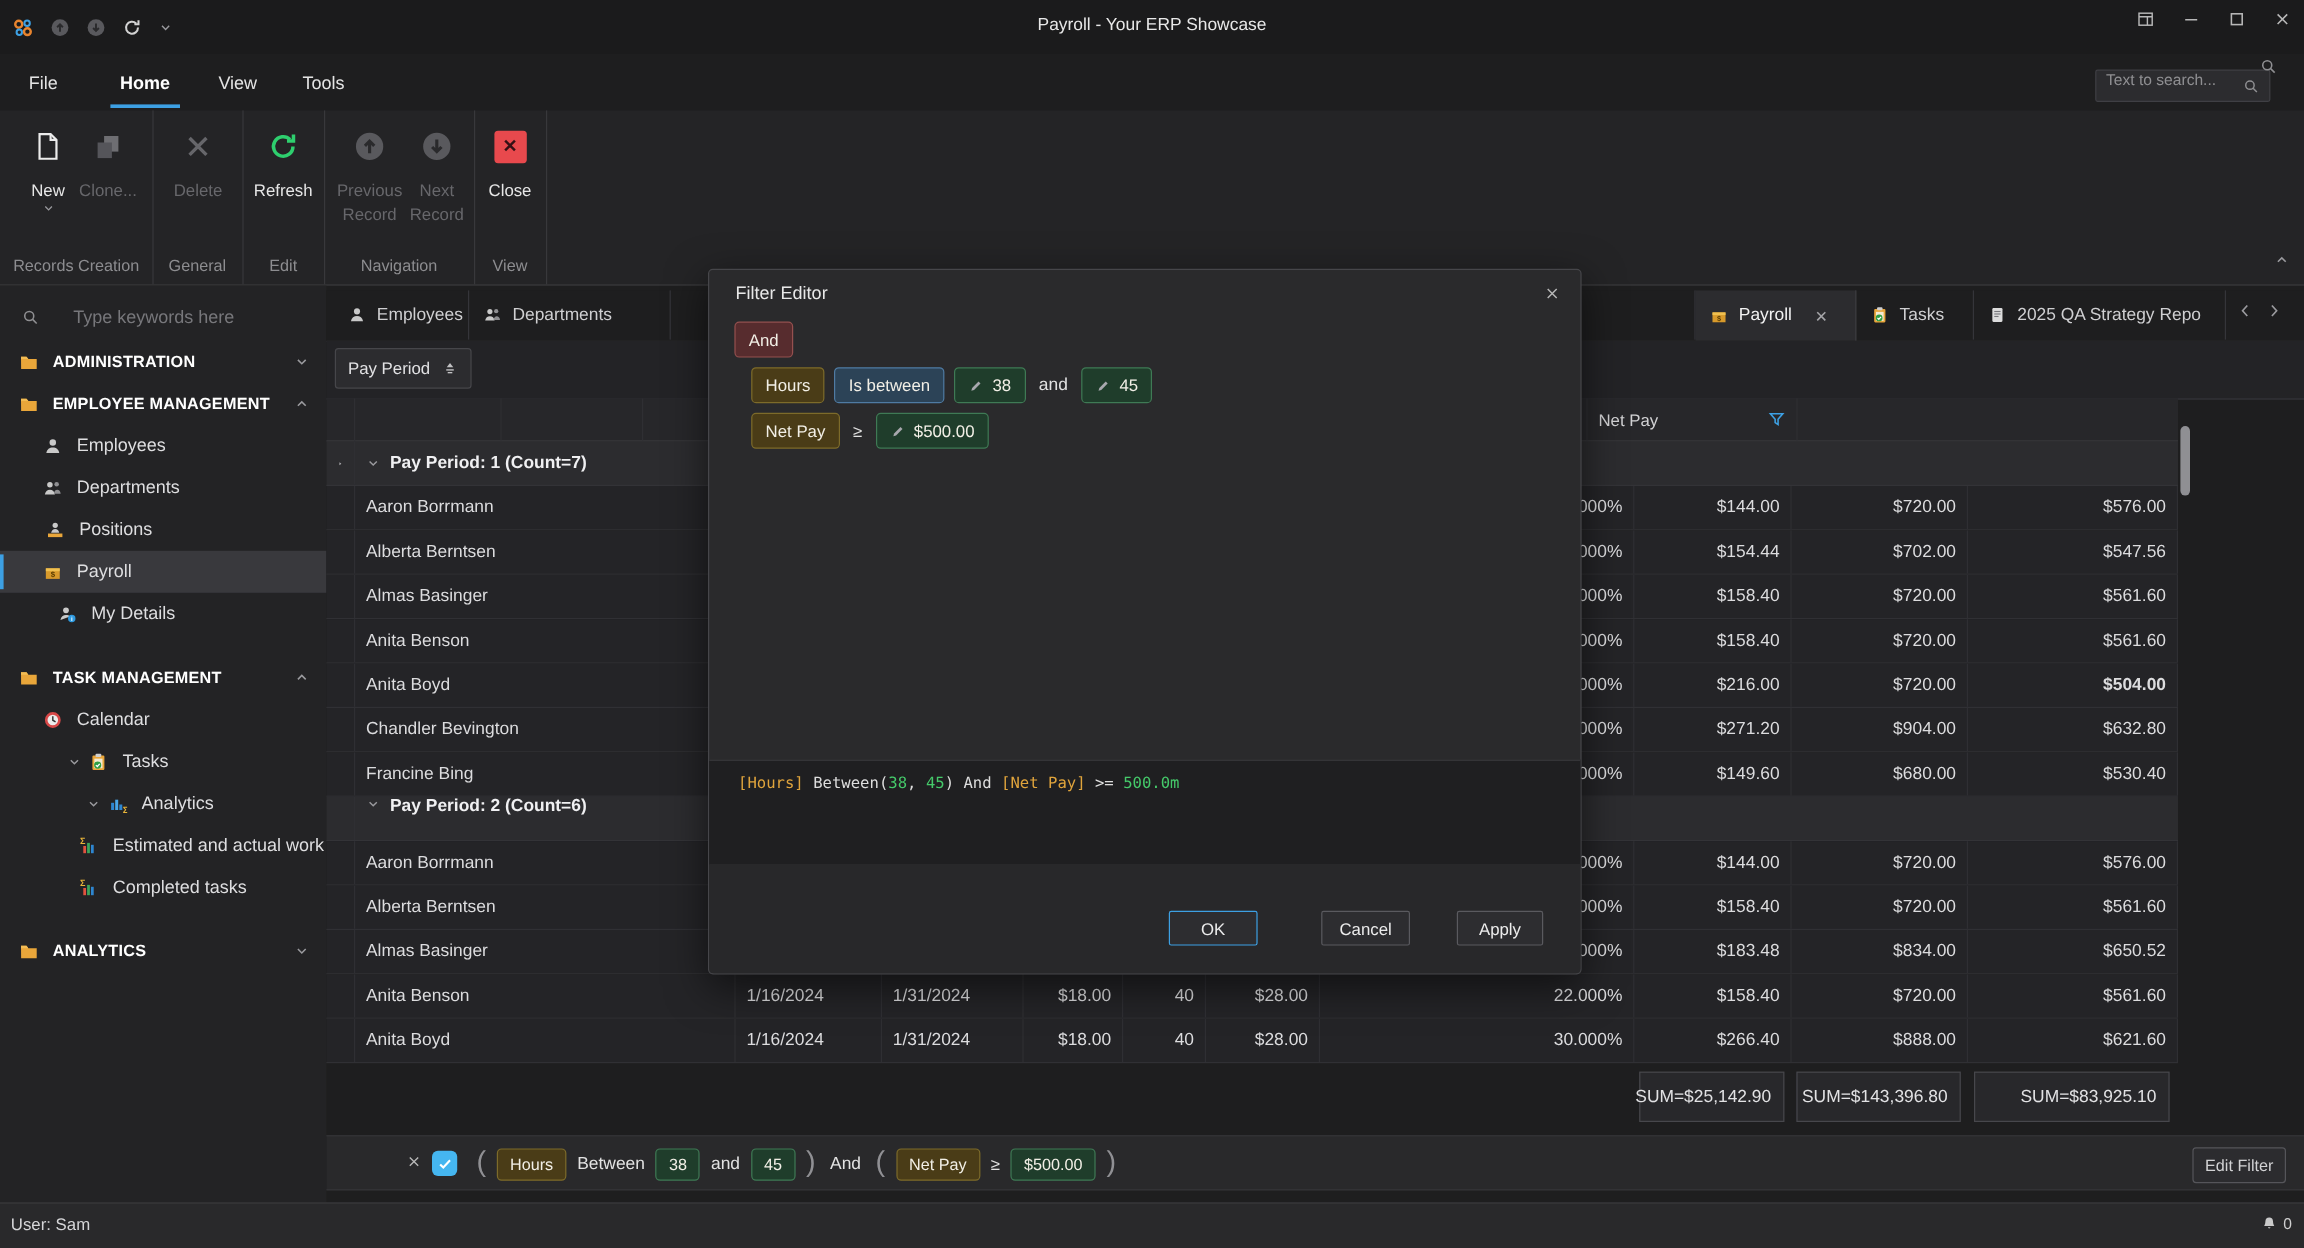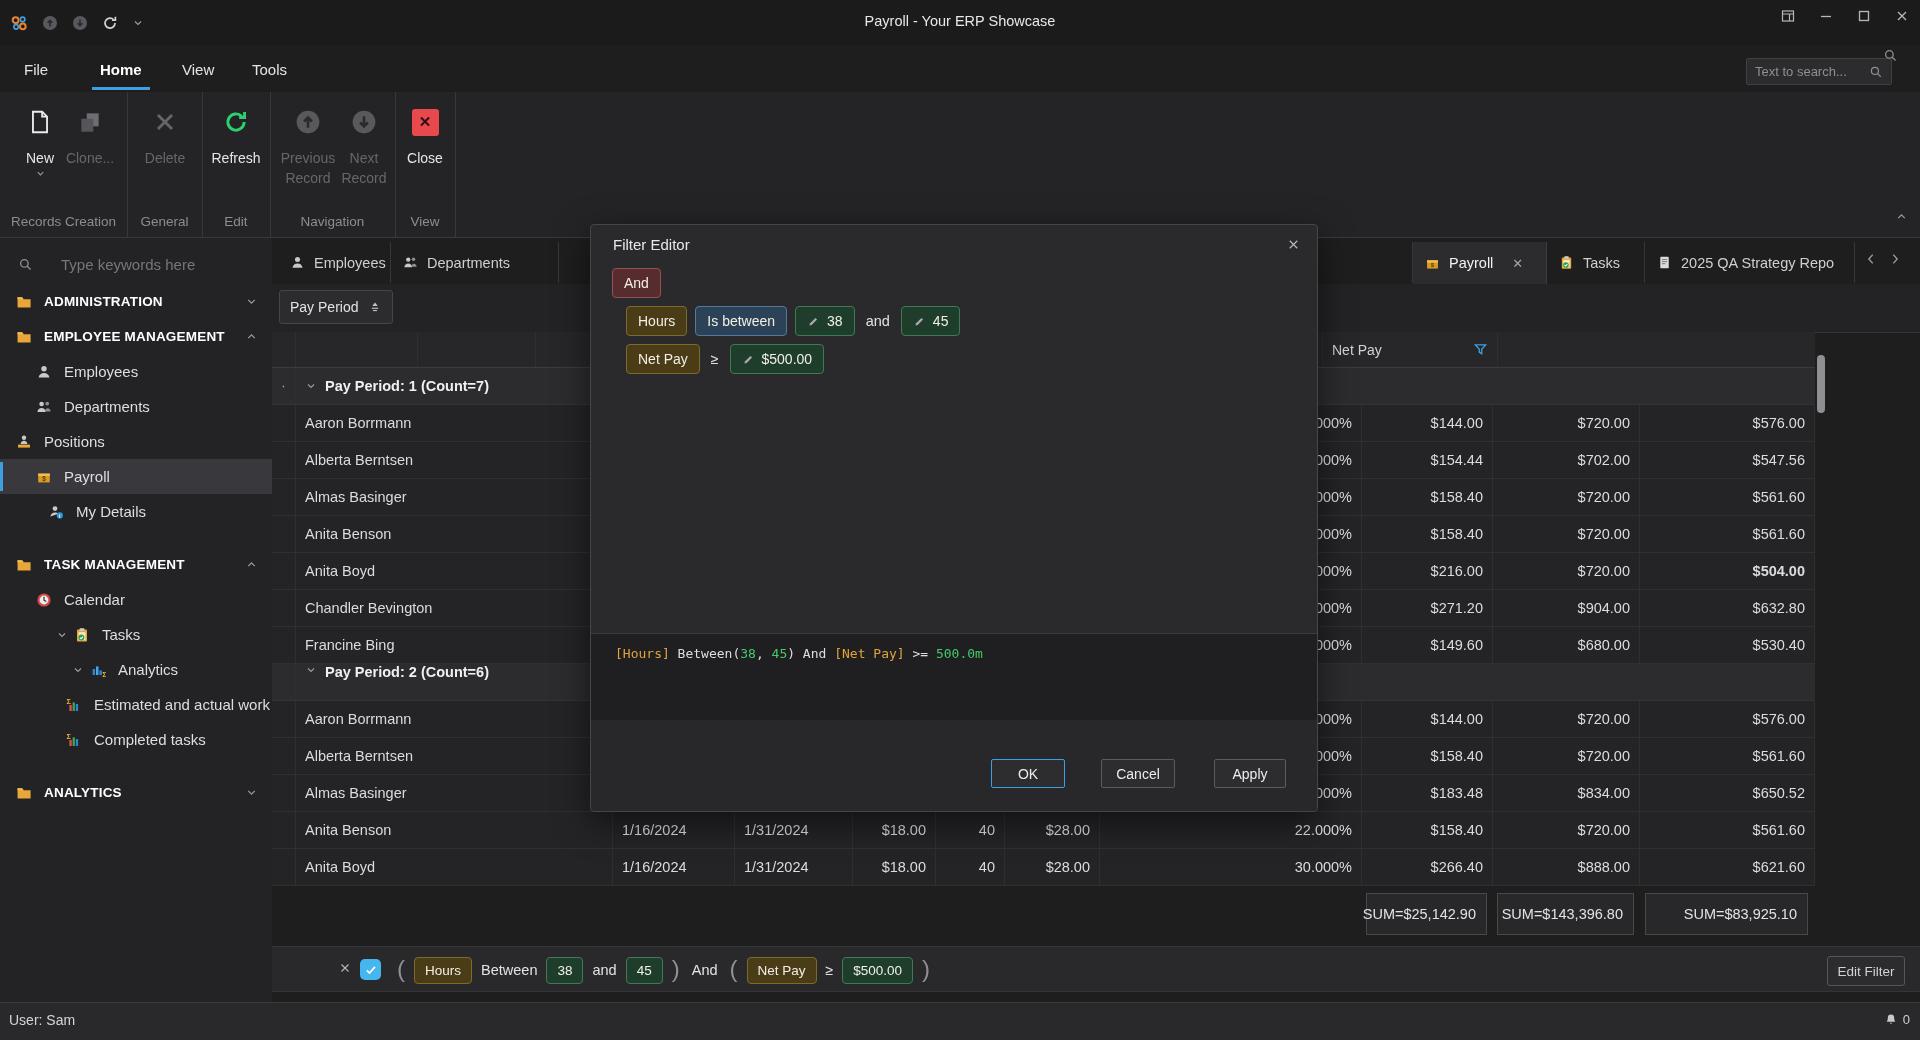--- a/index.html
+++ b/index.html
@@ -15,21 +15,21 @@
          font-size:14.5px;color:#e8e8e8;pointer-events:none;}
   #winbtns{position:absolute;right:10px;top:8px;display:flex;gap:22px;align-items:center;}
   #winbtns .ic{cursor:default;}
 
   
   #menubar{position:absolute;left:0;top:45px;width:1920px;height:47px;background:#1e1e1f;}
   .menu-item{position:absolute;top:12px;font-size:15px;color:#e4e4e4;padding:4px 2px;}
   .menu-item.active{font-weight:bold;color:#fff;}
   .menu-item.active::after{content:"";position:absolute;left:-6px;right:-6px;bottom:-8px;height:3px;background:#3da0e3;}
   #menu-search{position:absolute;right:28px;top:13px;width:146px;height:27px;background:#2c2c2f;
-    border:1px solid #3f3f44;border-radius:2px;display:flex;align-items:center;padding:0 8px;box-sizing:border-box;}
+    border:1px solid #3f3f44;border-radius:2px;display:flex;padding:0 8px;box-sizing:border-box;}
   #menu-search span.ph{flex:1;font-size:13px;color:#8f8f92;}
 
   
   #ribbon{position:absolute;left:0;top:92px;width:1920px;height:145px;background:#242426;border-bottom:1px solid #3a3a3d;}
   .rgroup{position:absolute;top:0;height:145px;border-right:1px solid #38383b;}
   .rgroup .glabel{position:absolute;left:0;right:0;bottom:8px;text-align:center;font-size:13.5px;color:#8d8d90;}
   .rbtn{position:absolute;top:8px;display:flex;flex-direction:column;align-items:center;width:68px;cursor:pointer;}
   .rbtn .ricon{height:44px;display:flex;align-items:center;justify-content:center;}
   .rbtn .rlabel{font-size:14px;color:#e6e6e6;text-align:center;line-height:20px;margin-top:4px;max-width:66px;}
   .rbtn.disabled .rlabel{color:#67676b;}
@@ -343,21 +343,21 @@
           <span class="ic">
             <svg width="16" height="16" viewBox="0 0 16 16">
               <circle cx="5.6" cy="5" r="2.3" fill="#c9c9c9"></circle>
               <path d="M1.4 13c.4-2.6 2-3.9 4.2-3.9s3.8 1.3 4.2 3.9z" fill="#c9c9c9"></path>
               <circle cx="11.2" cy="4.6" r="1.9" fill="#8f8f92"></circle>
               <path d="M8.9 12.4c.3-2.1 1.3-3.2 2.8-3.2s2.6 1.1 2.9 3.2z" fill="#8f8f92"></path>
             </svg>
           </span>
           <span class="lbl">Departments</span>
         </div>
-        <div class="sb-row item" style="padding-left: 16px;">
+        <div class="sb-row item" style="padding-left: 38px;">
           <span class="ic">
             <svg width="16" height="16" viewBox="0 0 16 16">
               <circle cx="8" cy="3.8" r="2.2" fill="#c9c9c9"></circle>
               <path d="M4.6 10c.4-2.1 1.7-3.2 3.4-3.2S11 7.9 11.4 10z" fill="#c9c9c9"></path>
               <rect x="2" y="10.6" width="12" height="3" fill="#e9a63a"></rect>
             </svg>
           </span>
           <span class="lbl">Positions</span>
         </div>
         <div class="sb-row item selected" style="padding-left: 36px;">
@@ -1147,19 +1147,19 @@
               </svg>
             </span>
             <span>$500.00</span>
           </span>
         </div>
       </div>
     <div id="dlg-expr">
       <div class="code" id="dlg-expr-code"><span class="f">[Hours]</span><span class="p"> Between(</span><span class="n">38</span><span class="p">, </span><span class="n">45</span><span class="p">) And </span><span class="f">[Net Pay]</span><span class="p"> &gt;= </span><span class="n">500.0m</span></div>
     </div>
     <div id="dlg-footer">
-      <div class="btn primary" style="left:400px;width:74px;">OK</div>
+      <div class="btn primary" style="left:383px;width:74px;">OK</div>
       <div class="btn" style="left:510px;width:74px;">Cancel</div>
       <div class="btn" style="left:623px;width:72px;">Apply</div>
     </div>
   </div>
 
 </div>
 
 </body></html>

